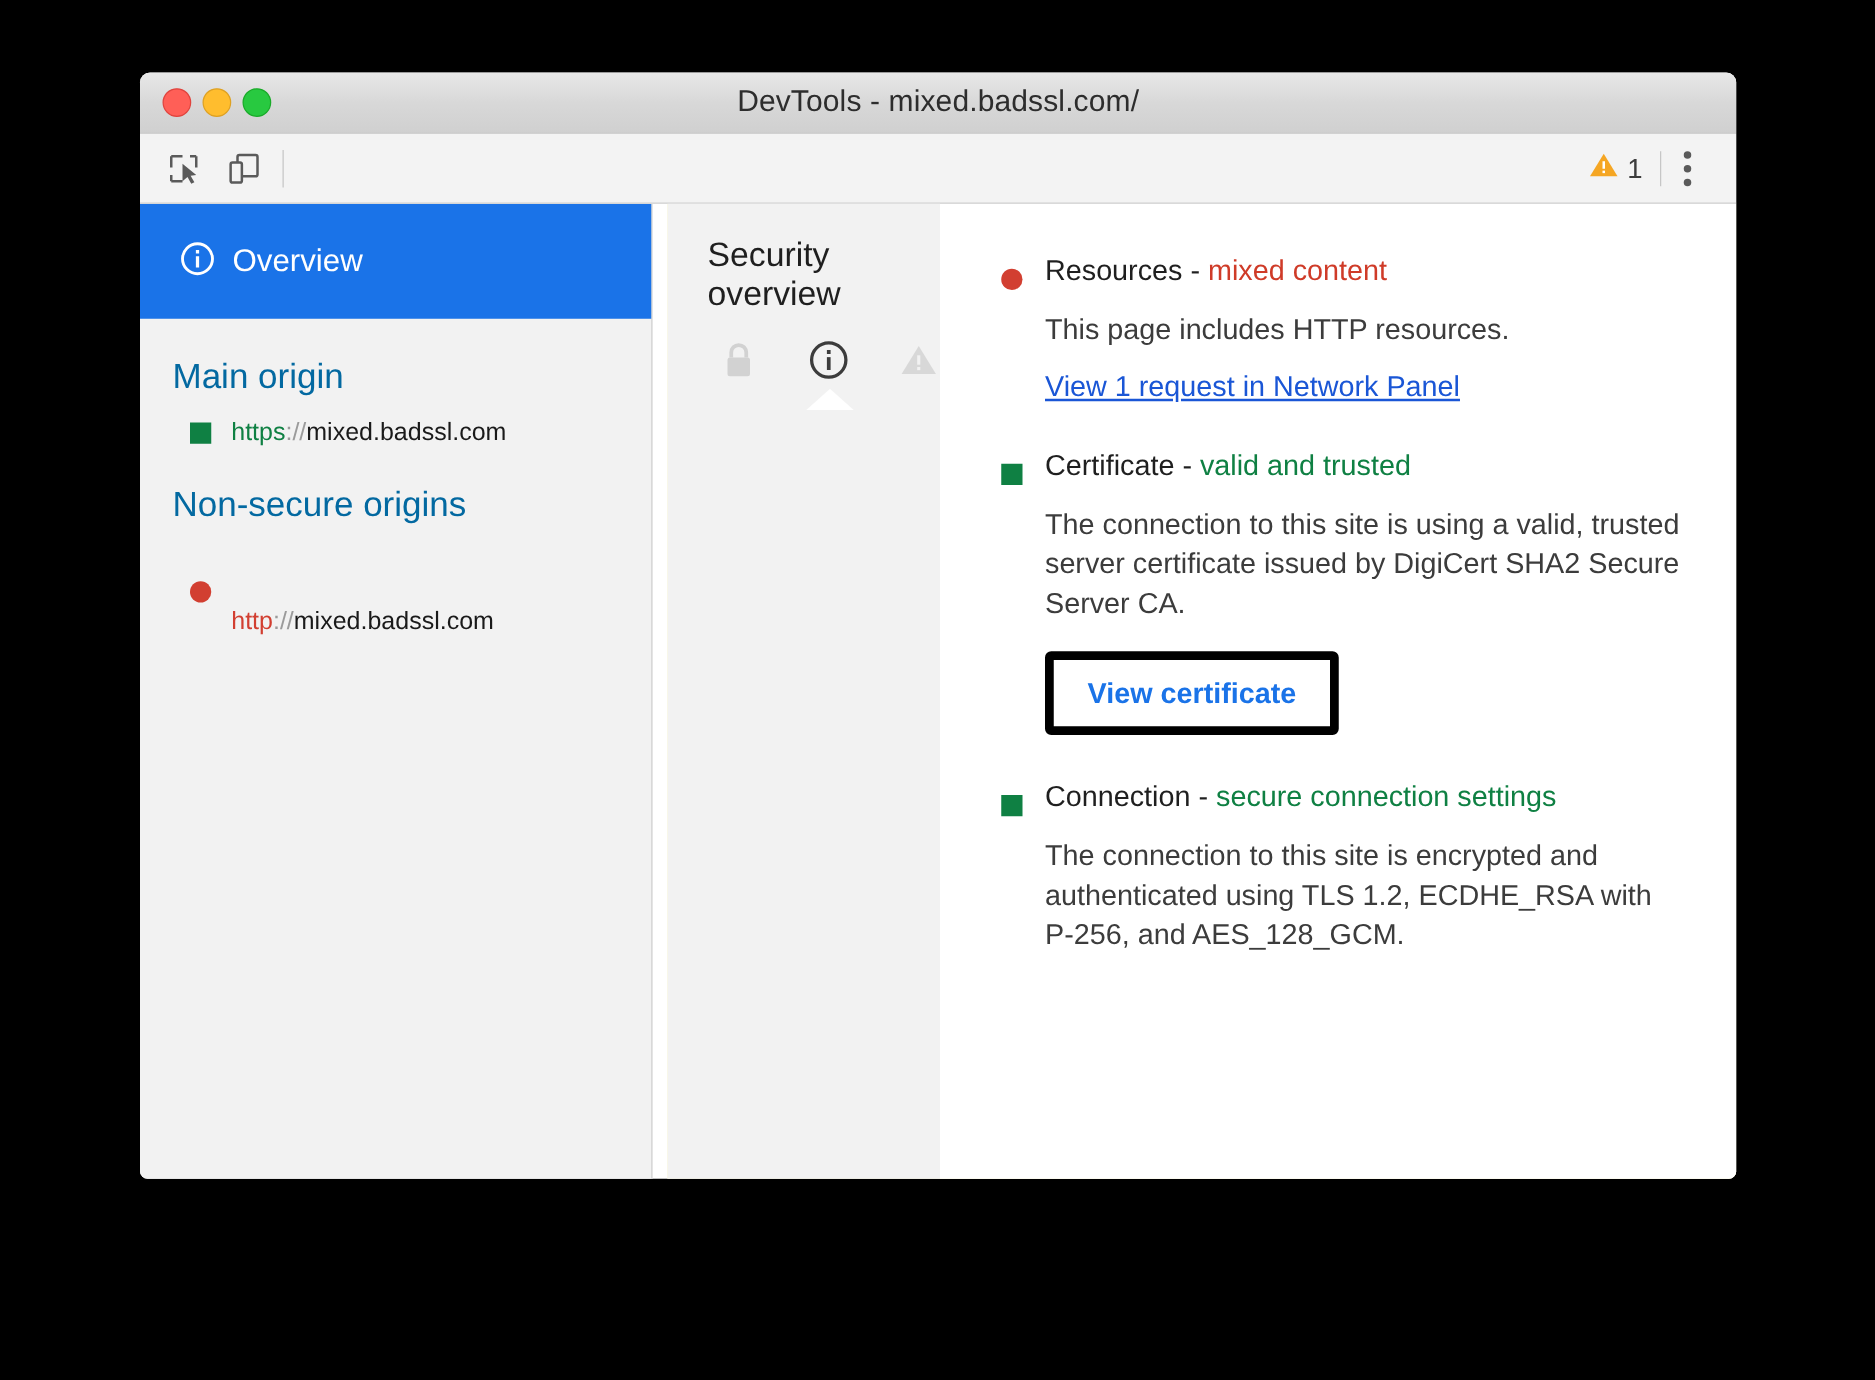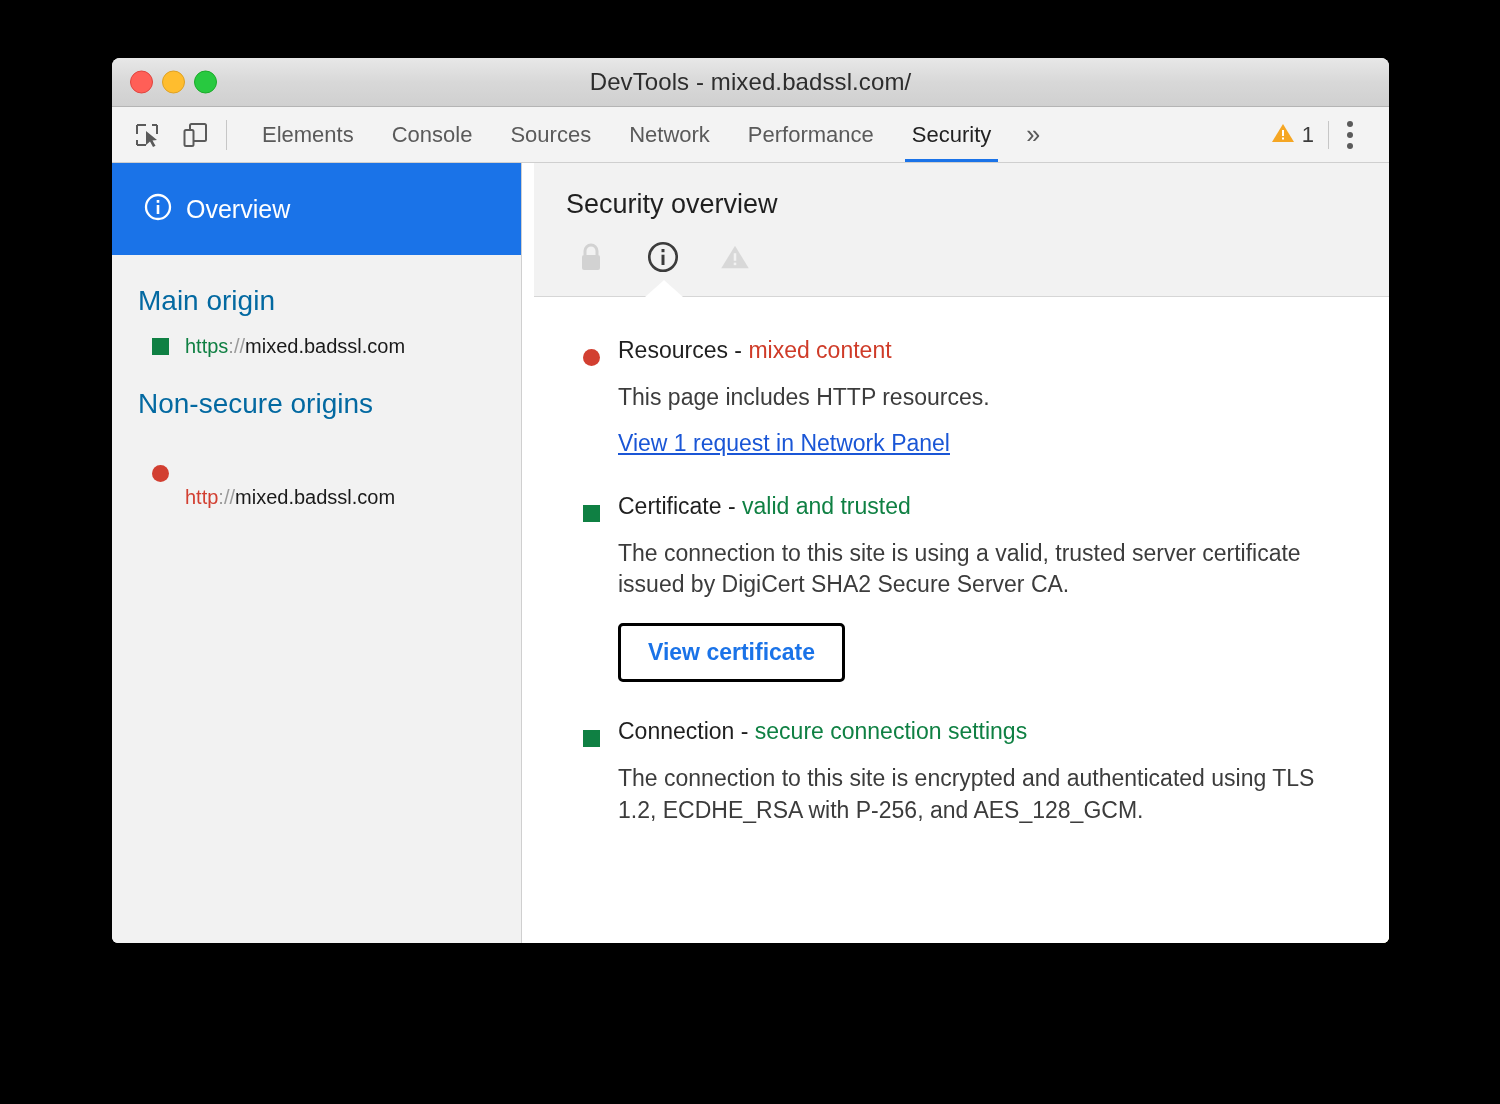--- a/index.html
+++ b/index.html
@@ -227,21 +227,20 @@
   .origin-secure { color: #1a1a1a; }
   .origin-secure .scheme { color: #0f8043; }
   .origin-insecure { color: #1a1a1a; margin-top: 48px; }
   .origin-insecure .scheme { color: #d23f31; }
   .sep-gray { color: #9b9b9b; }
 
   
   .main {
     flex: 1 1 auto;
     display: flex;
-    flex-direction: column;
     background: #fef9c3;
     min-width: 0;
   }
   .main-header {
     background: #f2f2f2;
     border-bottom: 1px solid #d6d6d6;
     padding: 26px 0 0 0;
     position: relative;
   }
   .main-title {
@@ -336,21 +335,21 @@
     margin-top: 16px;
     font-size: 23px;
     color: #1a56d6;
     text-decoration: underline;
     cursor: pointer;
   }
   .view-cert-btn {
     margin-top: 22px;
     display: inline-block;
     background: #ffffff;
-    border: 3px solid #000000;
+    border: 7px solid #000000;
     border-radius: 5px;
     padding: 13px 27px;
     font-size: 23px;
     font-weight: bold;
     color: #1a73e8;
     cursor: pointer;
     font-family: "Liberation Sans", sans-serif;
   }
 </style>
 </head>
@@ -378,41 +377,20 @@
         </span>
         <span class="tool-btn">
           <svg width="26" height="26" viewBox="0 0 26 26">
             <rect x="8" y="2" width="16" height="17" rx="1.5" stroke="#5a5a5a" stroke-width="2" fill="none"></rect>
             <rect x="2.5" y="8" width="9" height="16" rx="1.5" stroke="#5a5a5a" stroke-width="2" fill="#f3f3f3"></rect>
           </svg>
         </span>
       </div>
       <div class="tool-sep"></div>
 
-      <div class="tabs">
-        <div class="tab">
-          <span>Elements</span>
-        </div>
-        <div class="tab">
-          <span>Console</span>
-        </div>
-        <div class="tab">
-          <span>Sources</span>
-        </div>
-        <div class="tab">
-          <span>Network</span>
-        </div>
-        <div class="tab">
-          <span>Performance</span>
-        </div>
-        <div class="tab active">
-          <span>Security</span>
-        </div>
-        <div class="tab-more">»</div>
-      </div>
 
       <div class="toolbar-right">
         <div class="warn-group">
           <span>
             <svg width="24" height="24" viewBox="0 0 24 24">
               <path d="M12 3 L23 21 L1 21 Z" fill="#f5a623"></path>
               <rect x="11" y="9" width="2" height="6" fill="#ffffff"></rect>
               <rect x="11" y="16.5" width="2" height="2" fill="#ffffff"></rect>
             </svg>
           </span>

